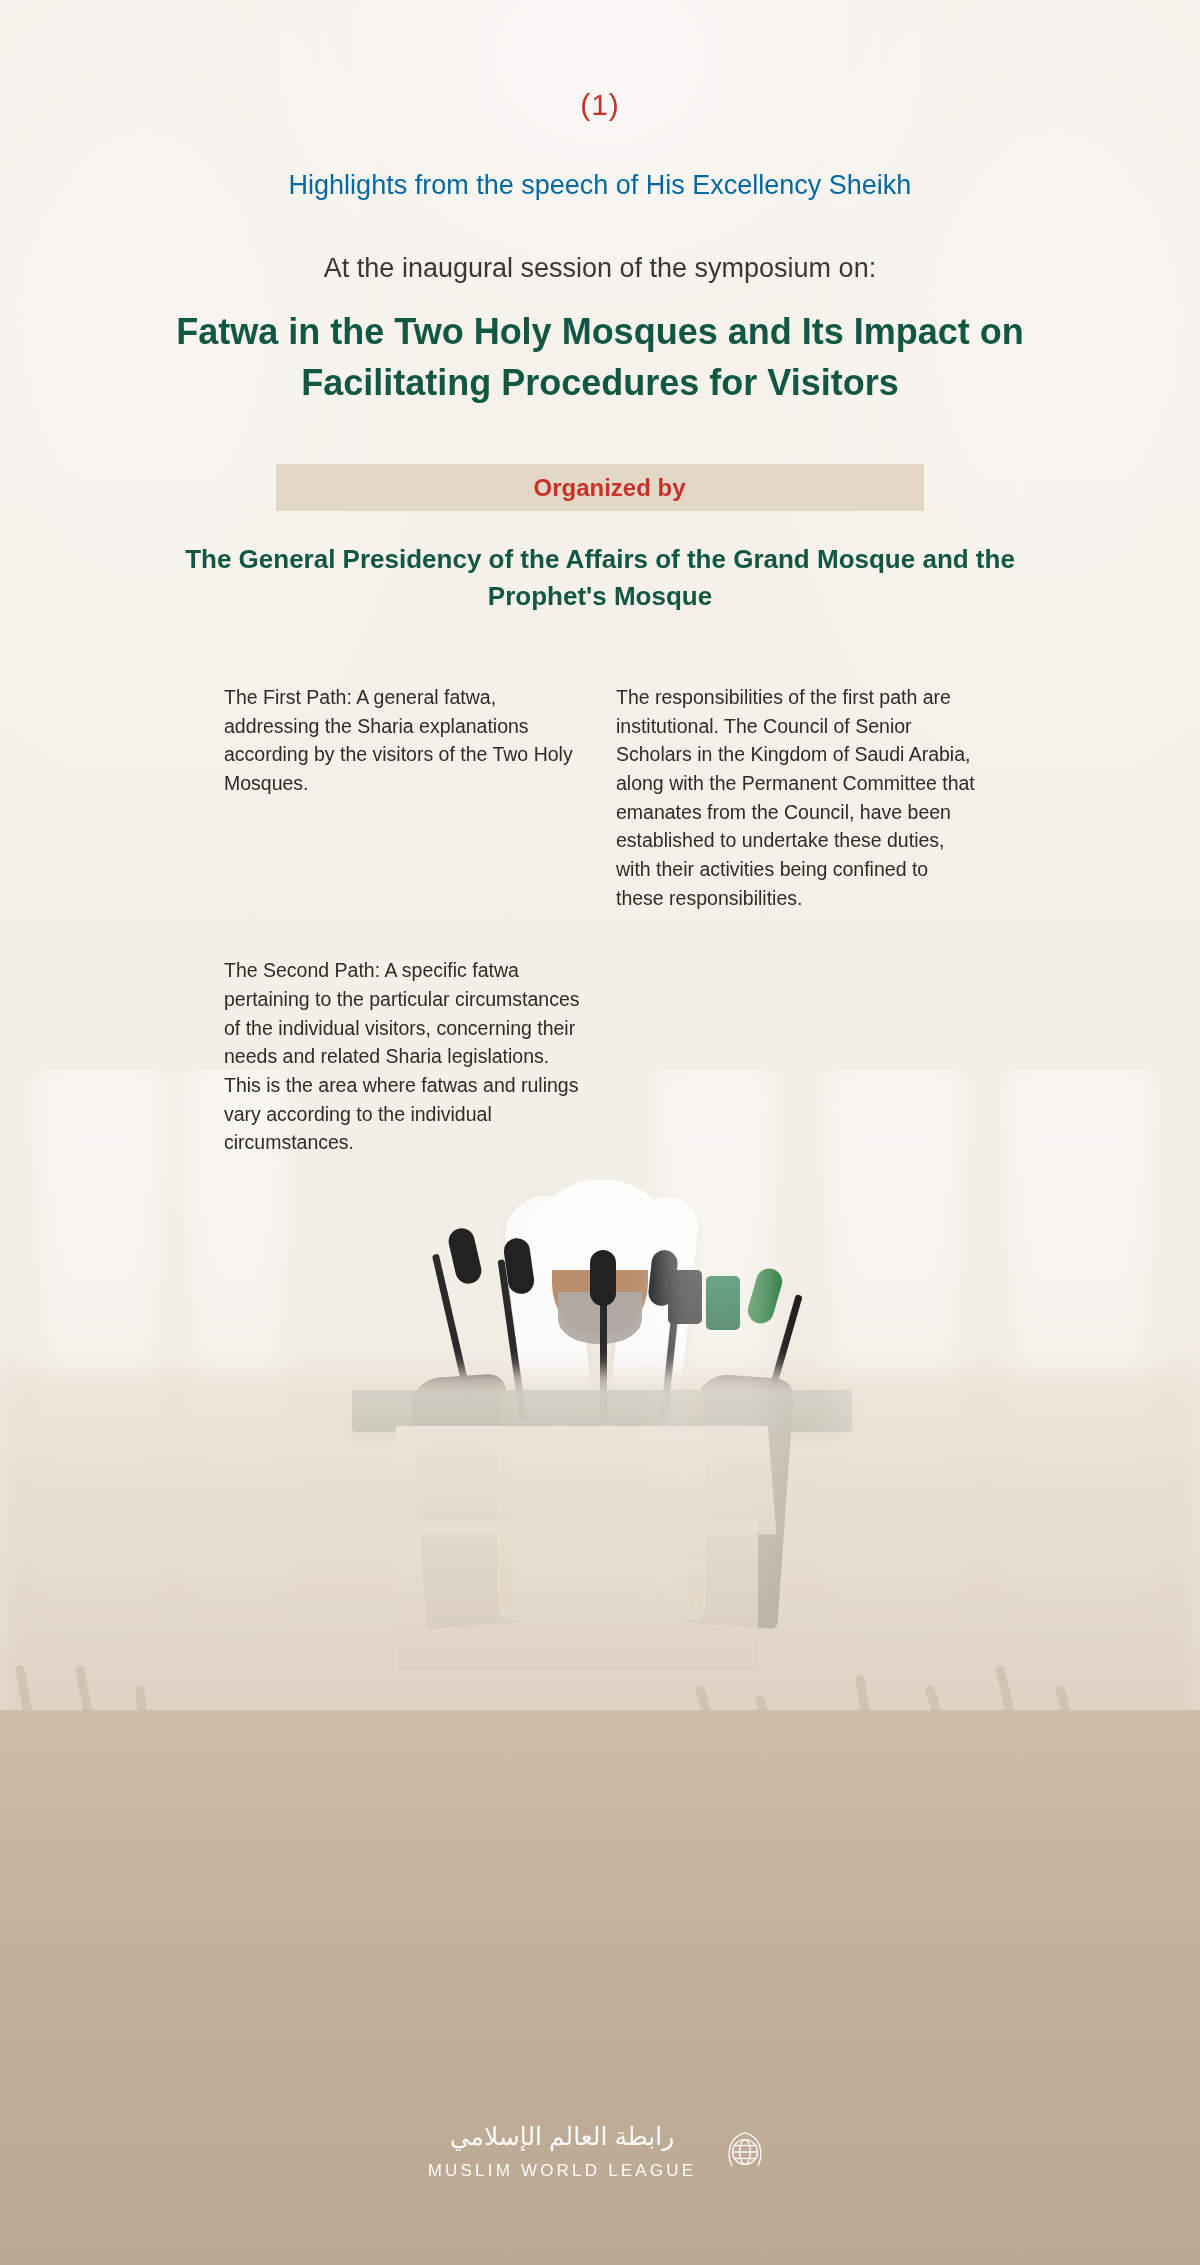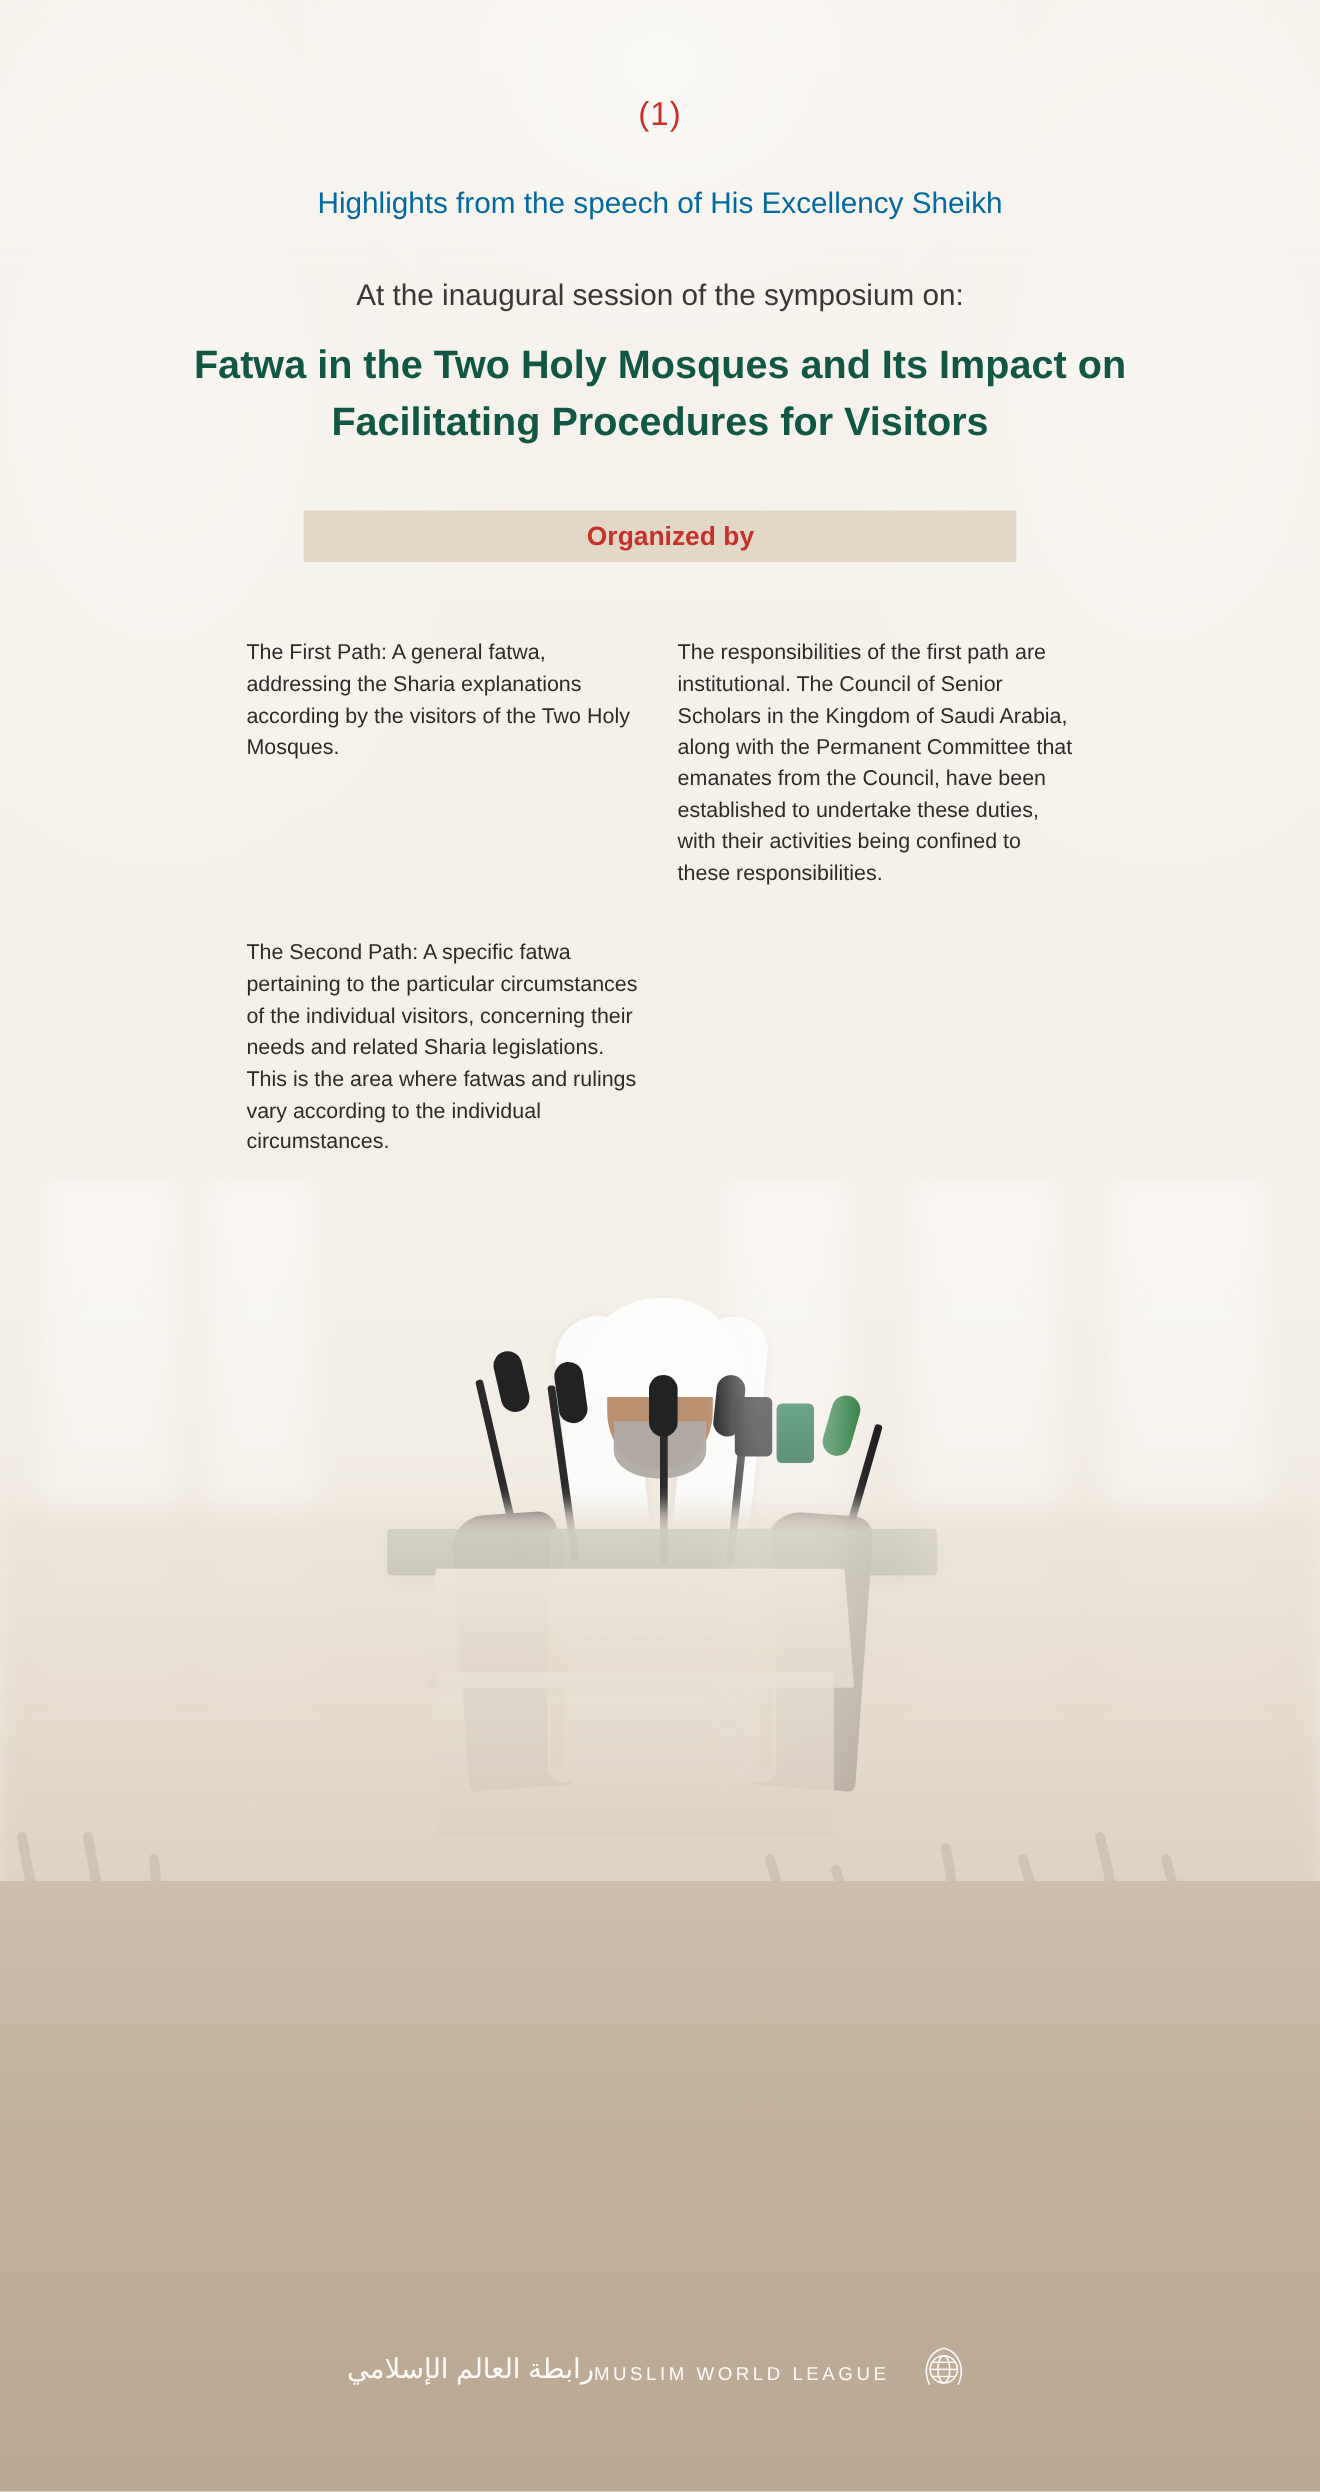--- a/index.html
+++ b/index.html
@@ -369,32 +369,33 @@
 
 
   <div class="line2">At the inaugural session of the symposium on:</div>
 
   <div class="title">Fatwa in the Two Holy Mosques and Its Impact on Facilitating Procedures for Visitors</div>
 
   <div class="org-band">
     <span>Organized by</span>
   </div>
 
+  <div class="org-name">The General Presidency of the Affairs of the Grand Mosque and the Prophet's Mosque</div>
 
   <div class="paras">
     <div class="para">The First Path: A general fatwa, addressing the Sharia explanations according by the visitors of the Two Holy Mosques.</div>
     <div class="para">The responsibilities of the first path are institutional. The Council of Senior Scholars in the Kingdom of Saudi Arabia, along with the Permanent Committee that emanates from the Council, have been established to undertake these duties, with their activities being confined to these responsibilities.</div>
     <div class="para">The Second Path: A specific fatwa pertaining to the particular circumstances of the individual visitors, concerning their needs and related Sharia legislations. This is the area where fatwas and rulings vary according to the individual circumstances.</div>
   </div>
 
 </div>
 
 <div class="footer">
   <div class="logo-row">
-    <div style="display:flex;flex-direction:row;align-items:center;">
+    <div style="display:flex;flex-direction:column;align-items:center;">
       <div class="logo-ar">رابطة العالم الإسلامي</div>
       <div class="logo-en">MUSLIM WORLD LEAGUE</div>
     </div>
     <svg class="globe" viewBox="0 0 100 100" aria-hidden="true">
       <g fill="none" stroke="#ffffff" stroke-width="2.6" opacity="0.95">
         <circle cx="50" cy="50" r="23"></circle>
         <ellipse cx="50" cy="50" rx="10" ry="23"></ellipse>
         <line x1="27" y1="50" x2="73" y2="50"></line>
         <line x1="31" y1="38" x2="69" y2="38"></line>
         <line x1="31" y1="62" x2="69" y2="62"></line>

